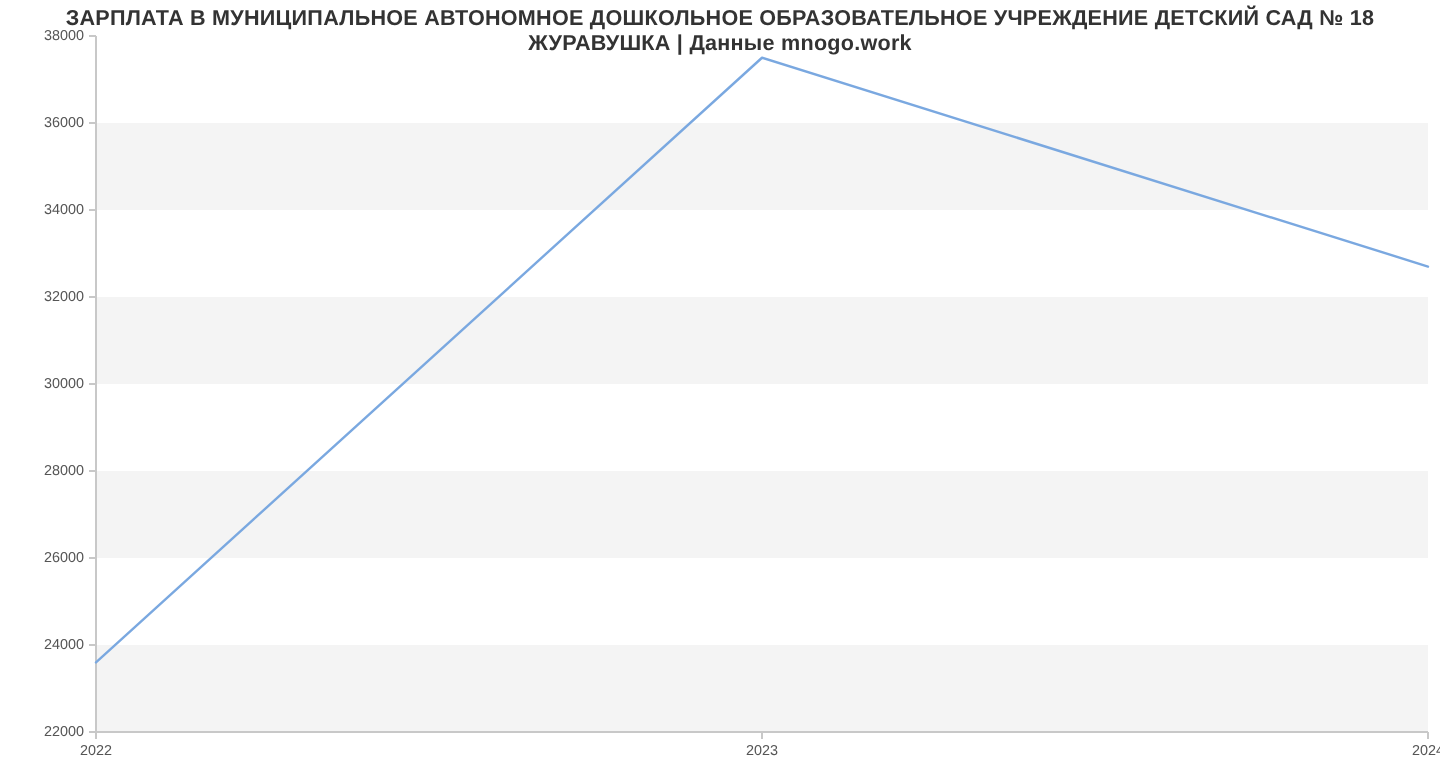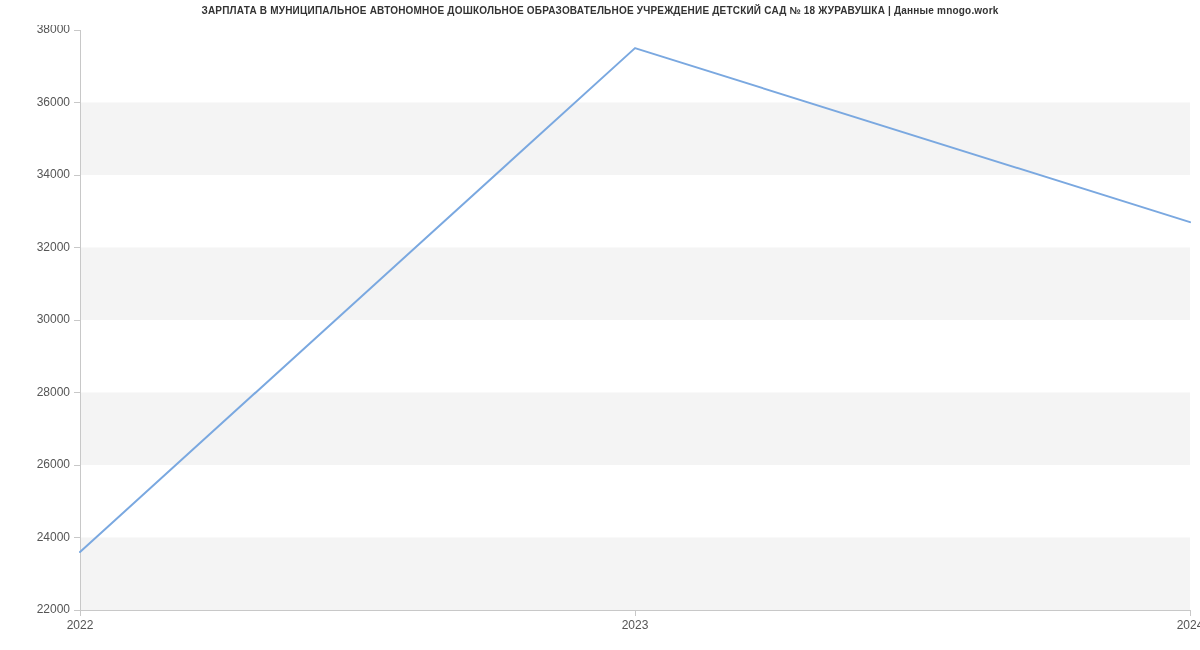--- a/index.html
+++ b/index.html
@@ -14,21 +14,21 @@
     position: relative;
     width: 1200px;
     height: 650px;
   }
   .chart-title {
     position: absolute;
     top: 5px;
     left: 0;
     right: 0;
     text-align: center;
-    font-size: 10px;
+    font-size: 18px;
     font-weight: 600;
     color: #333333;
     letter-spacing: 0.2px;
   }
   .plot-area {
     position: absolute;
     left: 80px;
     top: 30px;
     width: 1110px;
     height: 580px;

